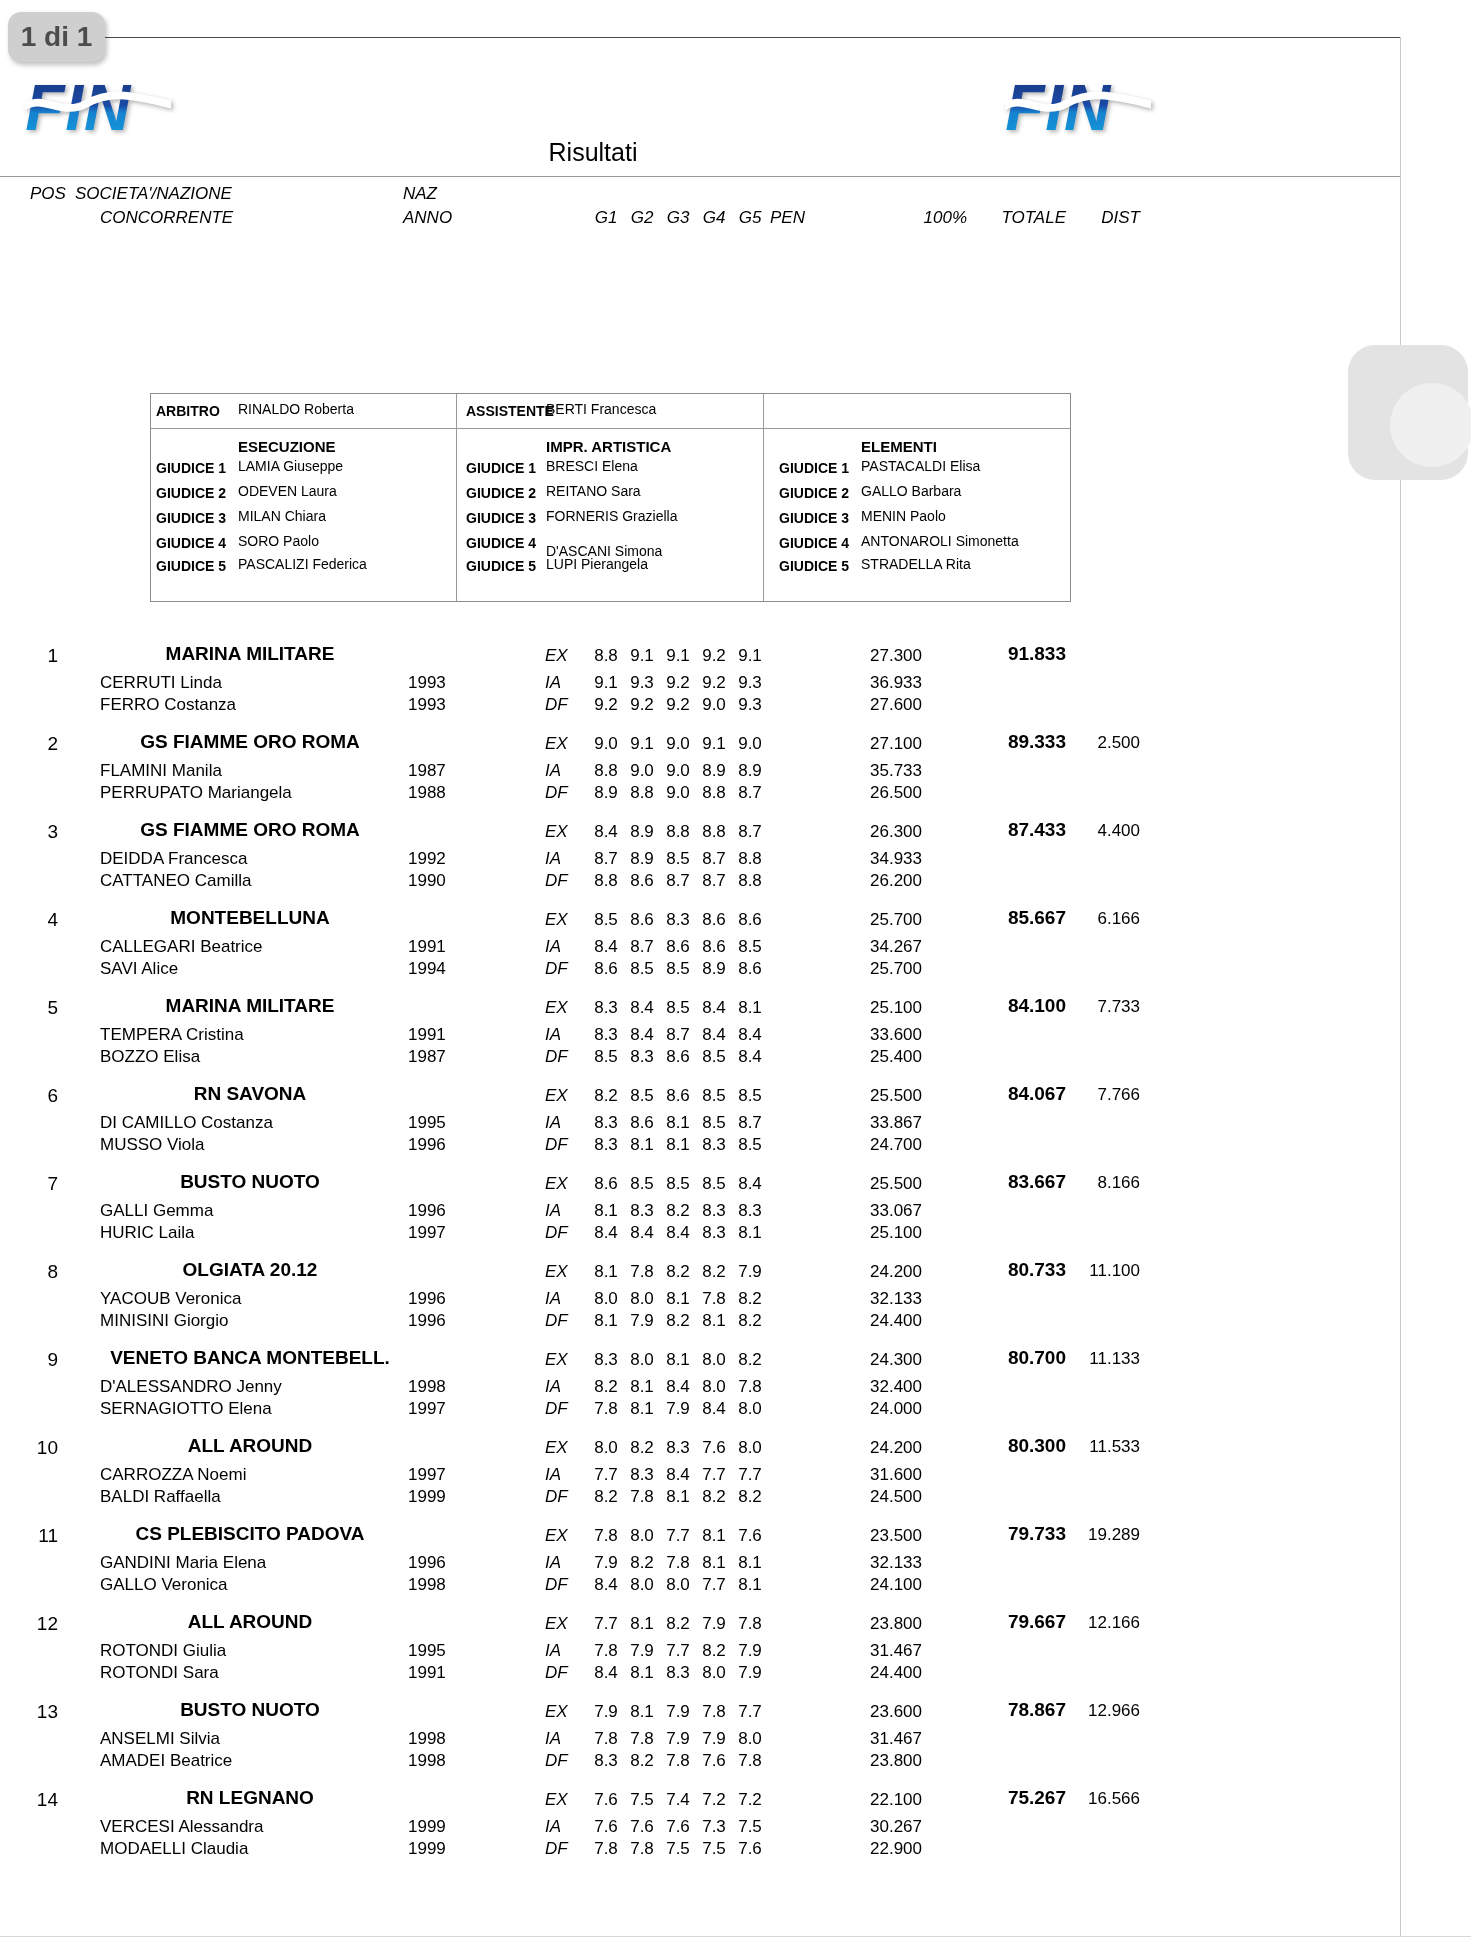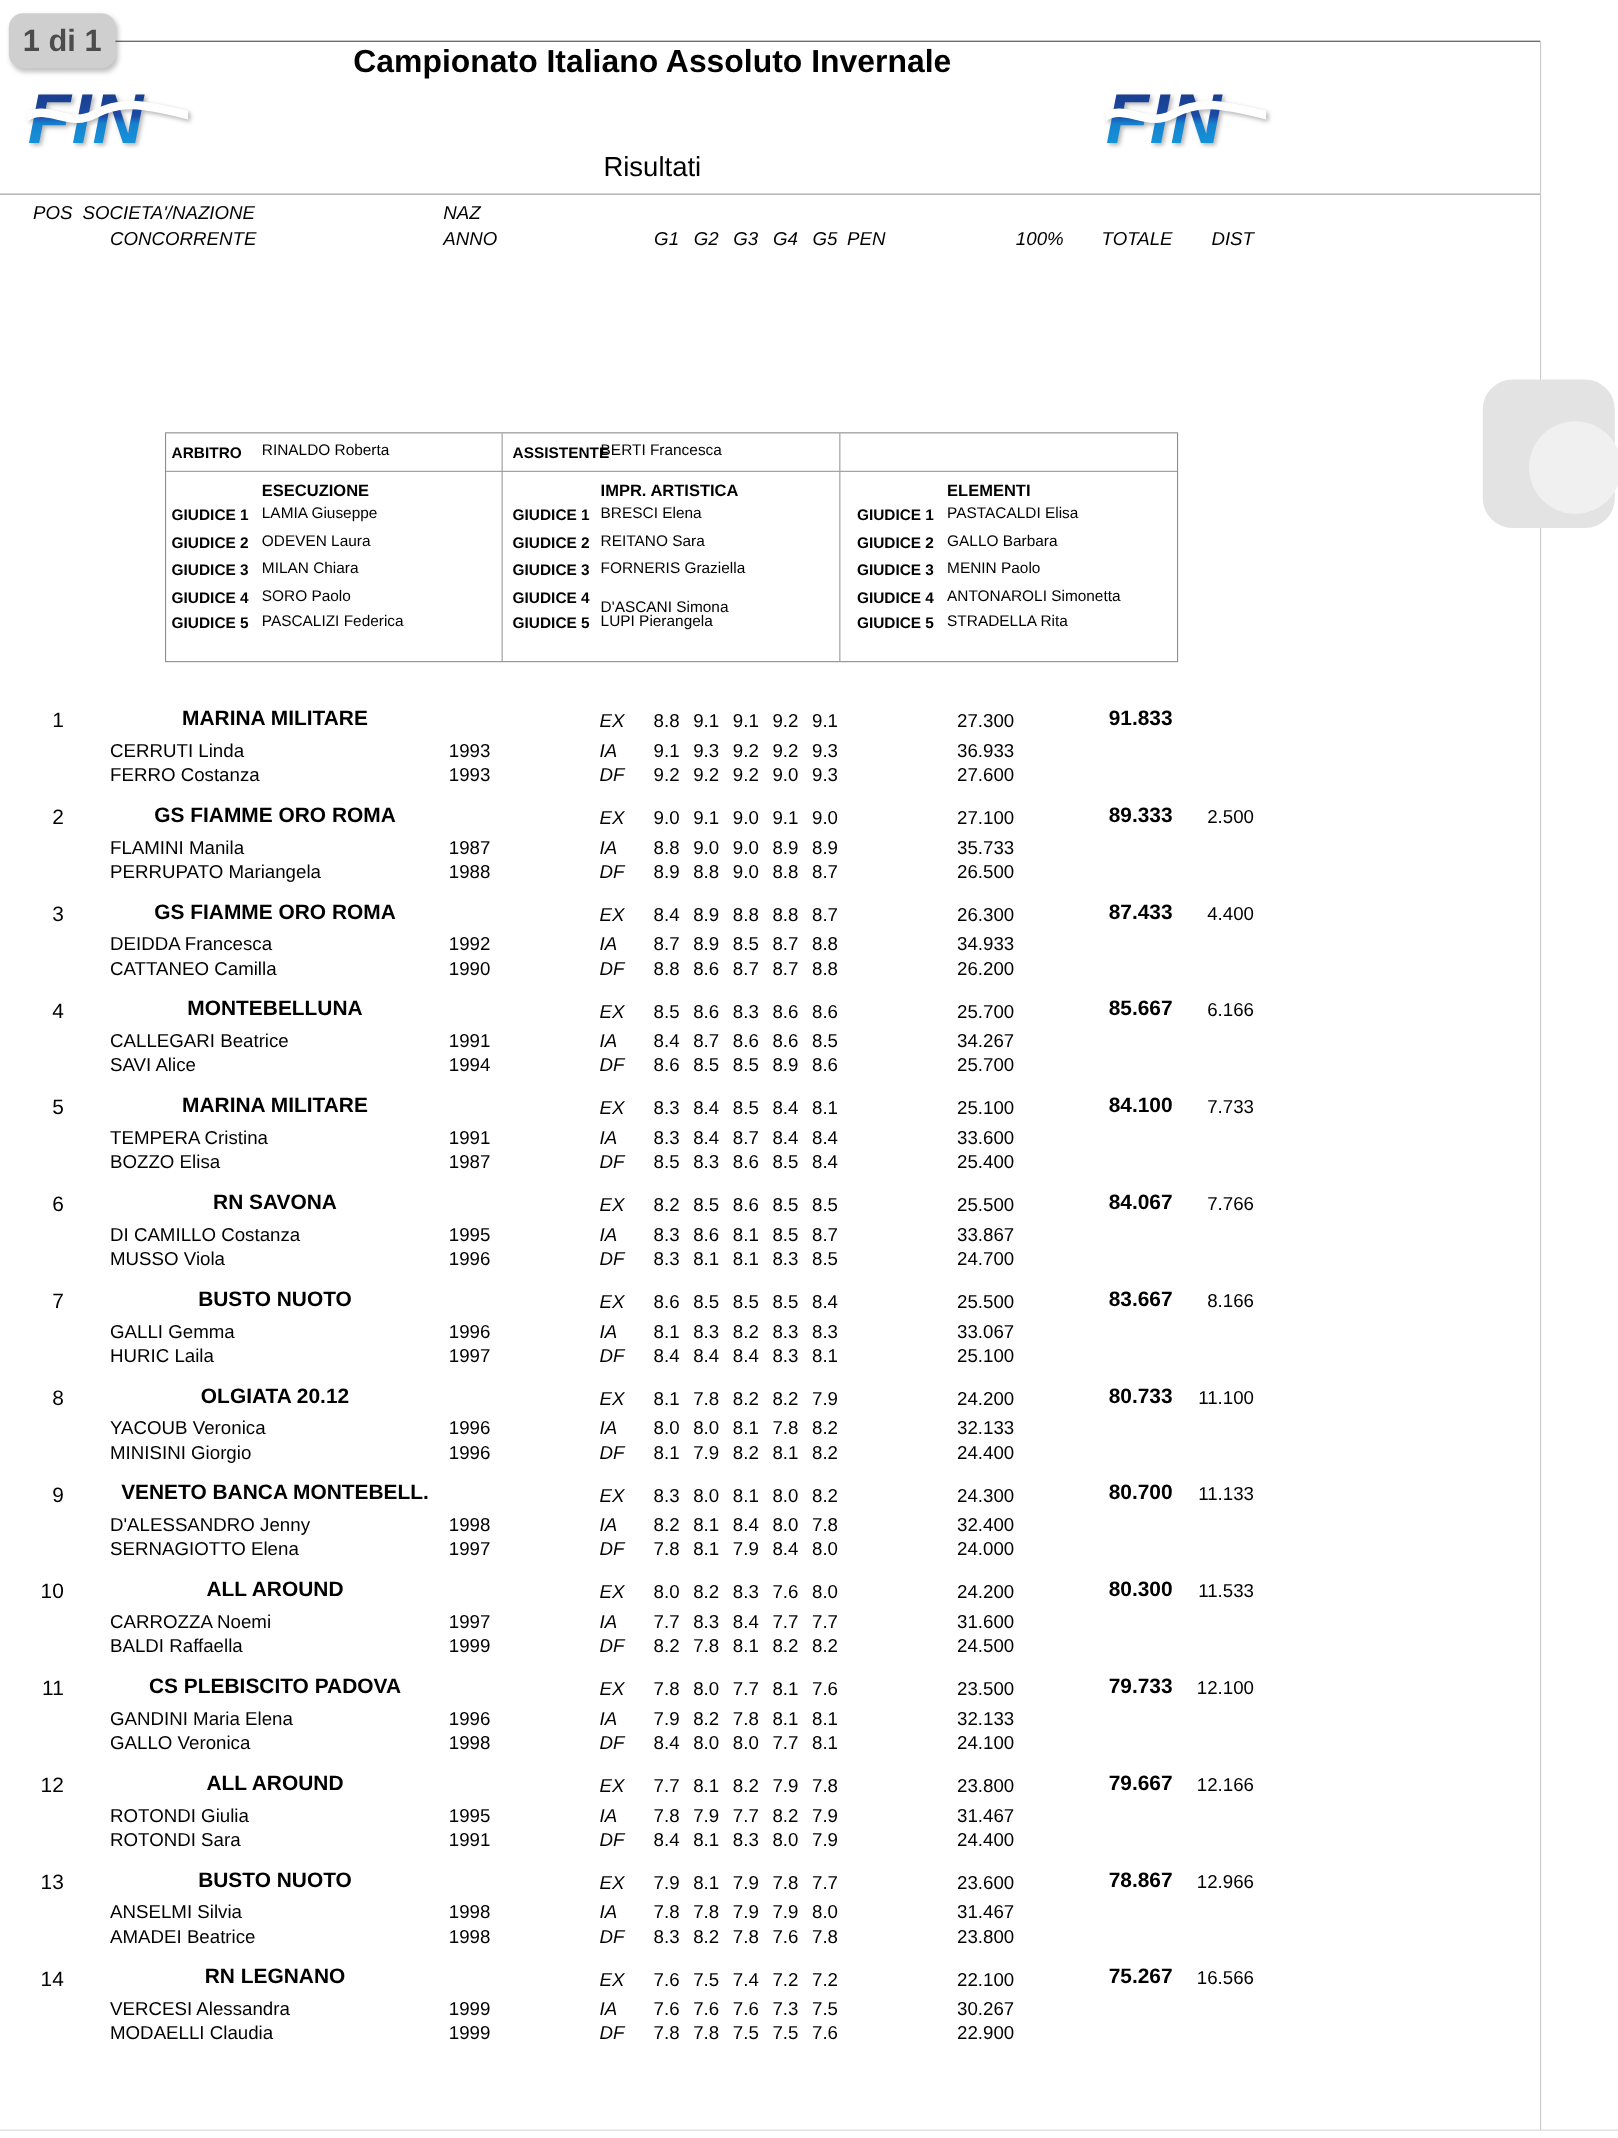--- a/index.html
+++ b/index.html
@@ -53,21 +53,20 @@
 <div id="page">
 
   <div id="page-badge" class="abs">1 di 1</div>
   <div id="top-rule" class="abs"></div>
   <div id="right-rule" class="abs"></div>
   <div id="bottom-rule" class="abs"></div>
   <div id="scroll-widget" class="abs">
     <div class="dot"></div>
   </div>
 
-  <div id="doc-title" class="abs">Campionato Italiano Assoluto Invernale</div>
 
   <div class="abs logo" style="left:25px;top:72px;">
     <svg width="146" height="68" viewBox="0 0 150 70">
       <defs>
         <linearGradient id="fing-l" x1="0" y1="0" x2="0" y2="1">
           <stop offset="0" stop-color="#17377e"></stop>
             <stop offset="0.46" stop-color="#1b4aa5"></stop>
           <stop offset="0.56" stop-color="#1682cf"></stop>
             <stop offset="1" stop-color="#12a0e0"></stop>
         </linearGradient>
@@ -491,21 +490,21 @@
         <div class="score" style="left: 732px; top: 31px;">8.1</div>
         <div class="subtotal" style="top: 31px;">32.133</div>
         <div class="slabel" style="top: 53px;">DF</div>
         <div class="score" style="left: 588px; top: 53px;">8.4</div>
         <div class="score" style="left: 624px; top: 53px;">8.0</div>
         <div class="score" style="left: 660px; top: 53px;">8.0</div>
         <div class="score" style="left: 696px; top: 53px;">7.7</div>
         <div class="score" style="left: 732px; top: 53px;">8.1</div>
         <div class="subtotal" style="top: 53px;">24.100</div>
         <div class="total">79.733</div>
-        <div class="dist">12.100</div>
+        <div class="dist">19.289</div>
       </div>
       <div class="row-block" style="top: 1610px;">
         <div class="pos">12</div>
         <div class="team">ALL AROUND</div>
         <div class="aname" style="top: 31px;">ROTONDI Giulia</div>
         <div class="ayear" style="top: 31px;">1995</div>
         <div class="aname" style="top: 53px;">ROTONDI Sara</div>
         <div class="ayear" style="top: 53px;">1991</div>
         <div class="slabel" style="top: 4px;">EX</div>
         <div class="score" style="left: 588px; top: 4px;">7.7</div>

